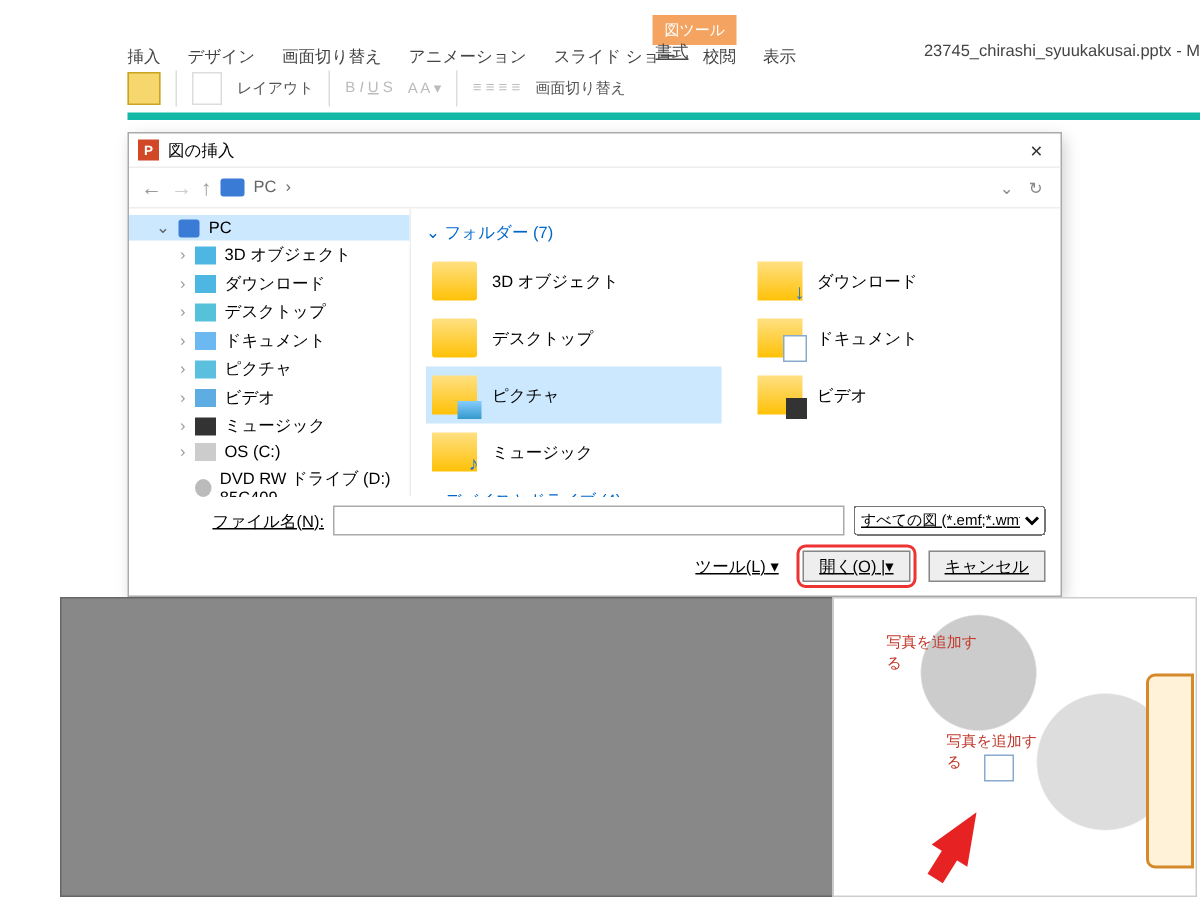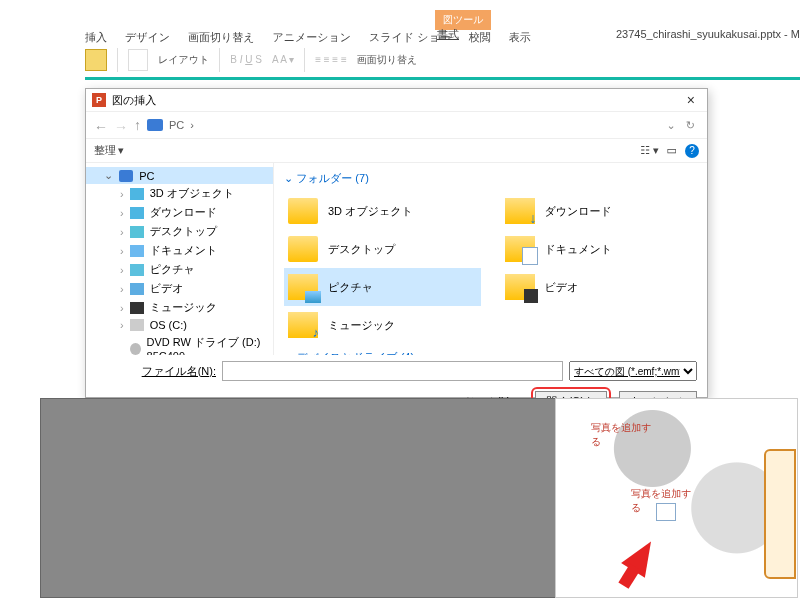--- a/index.html
+++ b/index.html
@@ -4,21 +4,21 @@
   <style>
     * { box-sizing: border-box; margin: 0; padding: 0; font-family: "Meiryo", "Yu Gothic", sans-serif; }
     body { background: #fff; width: 800px; height: 600px; overflow: hidden; position: relative; }
     
     .ppt-ribbon-area { position: absolute; top: 28px; left: 85px; right: 0; height: 18px; display: flex; gap: 18px; font-size: 11px; color: #444; align-items: center; }
     .ppt-ribbon-area .tab { cursor: default; }
     .ppt-tool-tab { position: absolute; top: 10px; left: 435px; background: #f4a460; color: #fff; font-size: 10px; padding: 3px 8px; }
     .ppt-tool-tab2 { position: absolute; top: 27px; left: 437px; font-size: 11px; color: #444; text-decoration: underline; }
     .ppt-filename { position: absolute; top: 28px; right: 0; font-size: 11px; color: #444; }
     
-    .ribbon-icons { position: absolute; top: 50px; left: 85px; right: 0; height: 30px; display: flex; align-items: center; gap: 10px; font-size: 10px; color: #555; border-bottom: 3px solid #14b8a6; padding-bottom: 8px; }
+    .ribbon-icons { position: absolute; top: 50px; left: 85px; right: 0; height: 30px; display: flex; align-items: center; gap: 10px; font-size: 10px; color: #555; border-bottom: 5px solid #14b8a6; padding-bottom: 8px; }
     .ribbon-icons .sep { width:1px; height:24px; background:#ddd; }
     
     .dialog { position: absolute; top: 88px; left: 85px; width: 623px; height: 310px; background: #fff; border: 1px solid #aaa; box-shadow: 2px 3px 10px rgba(0,0,0,0.2); }
     .dlg-title { height: 22px; display: flex; align-items: center; padding: 0 6px; font-size: 11px; }
     .dlg-title .p-icon { width: 14px; height: 14px; background: #d24726; margin-right: 6px; display:inline-flex; align-items:center; justify-content:center; color:#fff; font-size:9px; font-weight:bold; }
     .dlg-title .close { margin-left: auto; font-size: 14px; color:#333; padding: 0 6px; cursor: pointer; }
     
     .dlg-nav { height: 28px; border-top:1px solid #eee; border-bottom:1px solid #eee; display:flex; align-items:center; padding: 0 8px; gap:6px; font-size:11px; color:#666; }
     .dlg-nav .arrow { font-size:14px; color:#999; }
     .dlg-nav .pc-icon { width:16px; height:12px; background:#3a7bd5; border-radius:2px; display:inline-block; }
@@ -125,28 +125,20 @@
     <span class="arrow">←</span>
     <span class="arrow" style="color:#ccc;">→</span>
     <span class="arrow">↑</span>
     <span class="pc-icon"></span>
     <span class="crumb">PC</span>
     <span class="crumb">›</span>
     <span class="spacer"></span>
     <span style="color:#888;">⌄</span>
     <span style="color:#888;margin:0 4px;">↻</span>
   </div>
-  <div class="dlg-toolbar">
-    <span>整理</span>
-    <span style="margin-left:2px;">▾</span>
-    <span style="flex:1"></span>
-    <span style="margin-right:8px;">☷ ▾</span>
-    <span style="margin-right:8px;">▭</span>
-    <span class="help">?</span>
-  </div>
   <div class="dlg-body">
     <div class="tree">
       <div class="tree-item sel">
           <span style="color:#666;">⌄</span>
           <span class="ti-icon ic-pc"></span>
           <span>PC</span>
         </div>
       <div class="tree-item sub">
           <span style="color:#999;">›</span>
           <span class="ti-icon ic-3d"></span>

